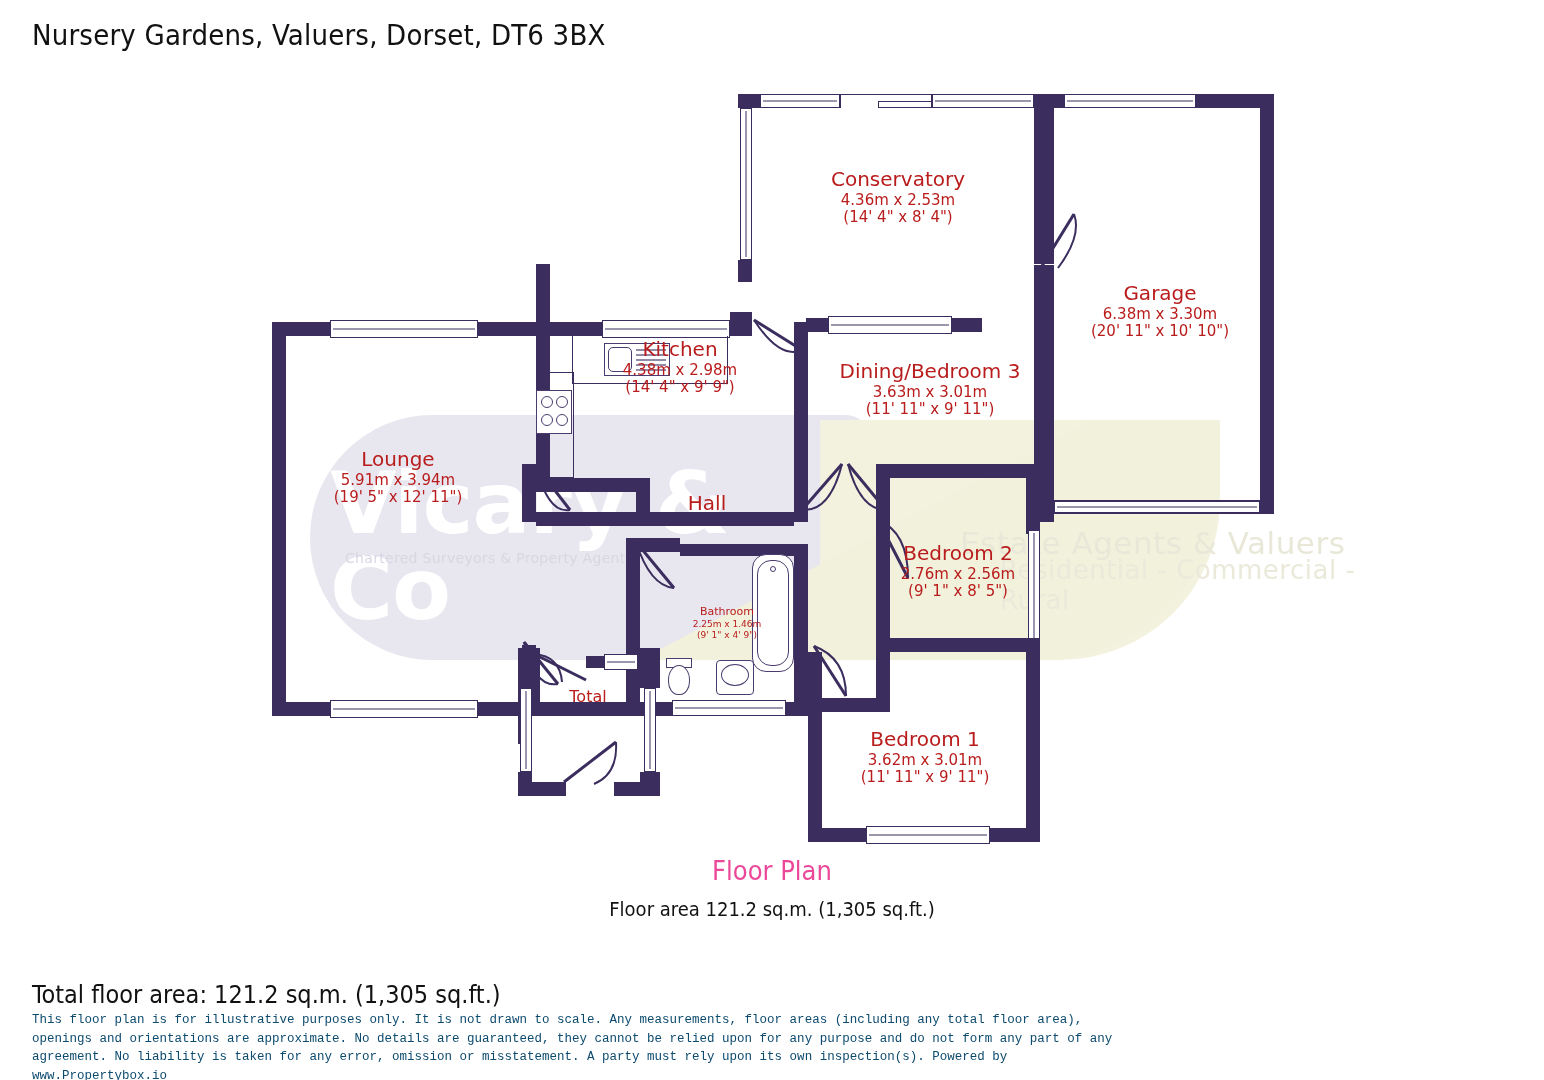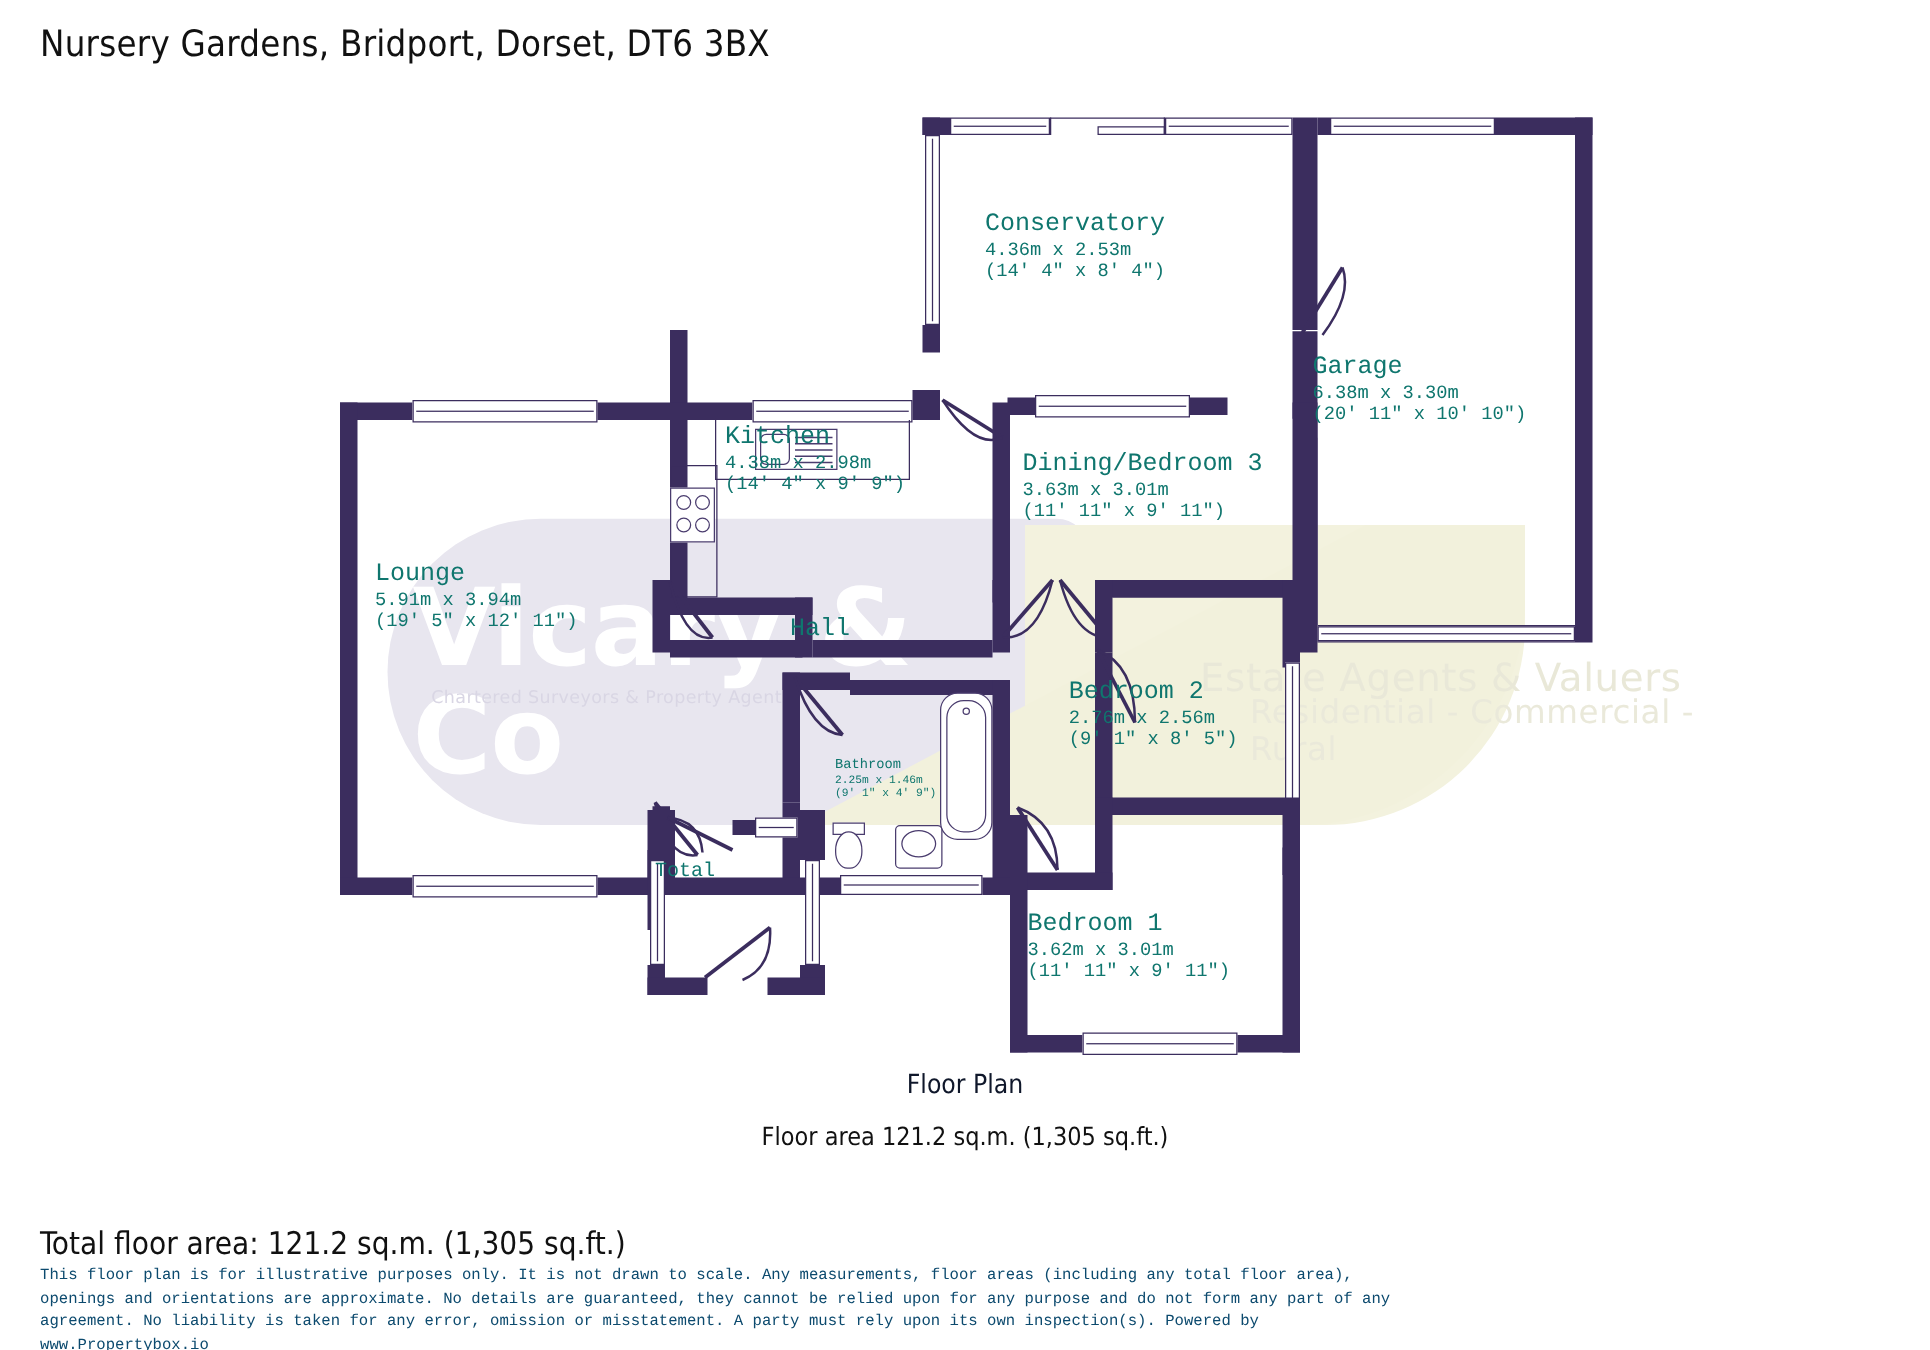--- a/index.html
+++ b/index.html
@@ -61,36 +61,36 @@
   .win { position:absolute; background:#ffffff; border:1.4px solid #3b2d5e; }
   .win.h::after {
     content:""; position:absolute; left:2px; right:2px; top:50%;
     height:0; border-top:1.4px solid #3b2d5e; transform:translateY(-50%);
   }
   .win.v::after {
     content:""; position:absolute; top:2px; bottom:2px; left:50%;
     width:0; border-left:1.4px solid #3b2d5e; transform:translateX(-50%);
   }
   
-  .lbl { position:absolute; color:#0f766e; line-height:1.18; white-space:nowrap;font-family:Liberation Mono, monospace; }
+  .lbl { position:absolute; text-align:center; color:#b91c1c; line-height:1.18; white-space:nowrap; }
   .lbl .n { font-size:20px; }
   .lbl .d { font-size:15px; }
   .lbl.small .n { font-size:11px;margin-top:43px; }
   .lbl.small .d { font-size:9px; }
   .lbl.plain .n { font-size:20px; }
   
   .door { position:absolute; }
   .door svg { display:block; overflow:visible; }
   
   .fx { position:absolute; border:1.4px solid #4a3c6e; background:#fff; }
   .fx.round { border-radius:50%; }
   
   #fp-title {
     position:absolute; left:0; top:855px; width:1544px; text-align:center;
-    font-size:21px; color:#0f172a;
+    font-size:27px; color:#ec4899;
     font-family:"DejaVu Sans Condensed","DejaVu Sans", sans-serif;
   }
   #fp-area {
     position:absolute; left:0; top:897px; width:1544px; text-align:center;
     font-size:20px; color:#111;
     font-family:"DejaVu Sans Condensed","DejaVu Sans", sans-serif;
   }
   #total-area {
     position:absolute; left:32px; top:968px;
     font-size:25px; color:#111;
@@ -99,21 +99,21 @@
   }
   #disclaimer {
     position:absolute; left:32px; top:1011px; width:1090px;
     font-size:12.5px; color:#0c4a6e; line-height:1.48;
     font-family:Liberation Mono, monospace;
   }
 </style>
 </head>
 <body>
 
-<div id="title">Nursery Gardens, Bridport, Dorset, DT6 3BX</div>
+<div id="title">Nursery Gardens, Valuers, Dorset, DT6 3BX</div>
 
 <div id="plan">
 
   <div class="wm" id="wm-blob-grey"></div>
   <div class="wm" id="wm-cream2"></div>
   <div class="wm" id="wm-blob-cream"></div>
   <div class="wm" id="wm-main">Vicary &amp; Co</div>
   <div class="wm" id="wm-sub">Chartered Surveyors &amp; Property Agents</div>
   <div class="wm" id="wm-right1">Estate Agents &amp; Valuers</div>
   <div class="wm" id="wm-right2">Residential - Commercial - Rural</div>

